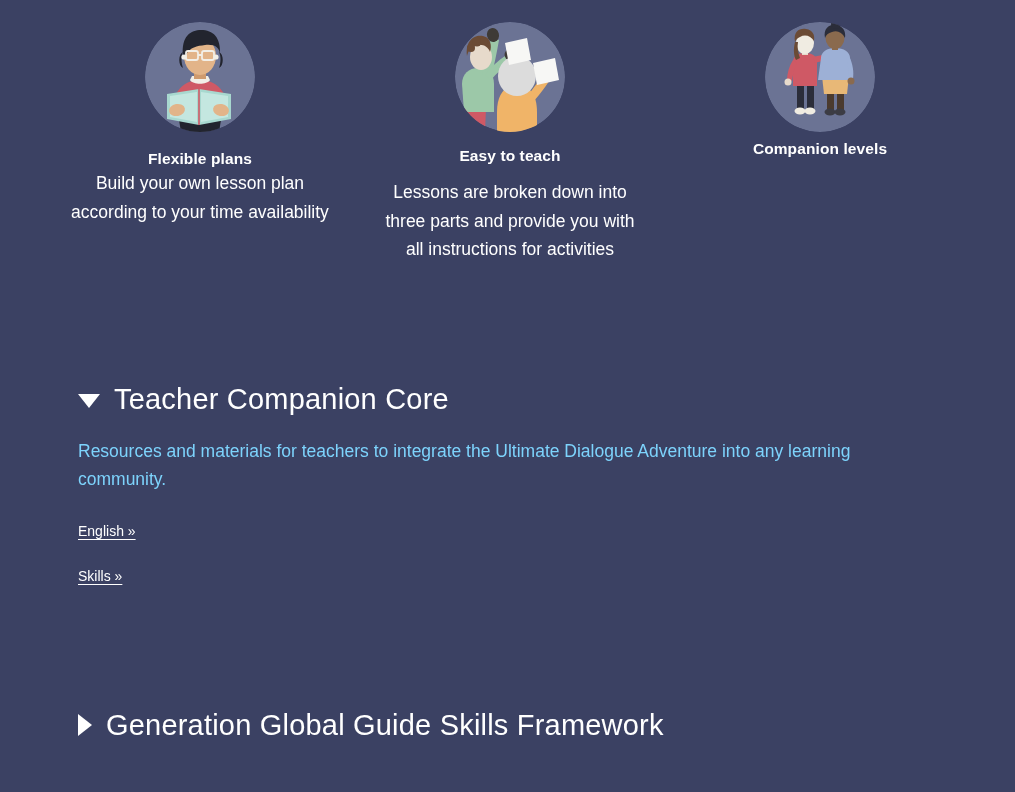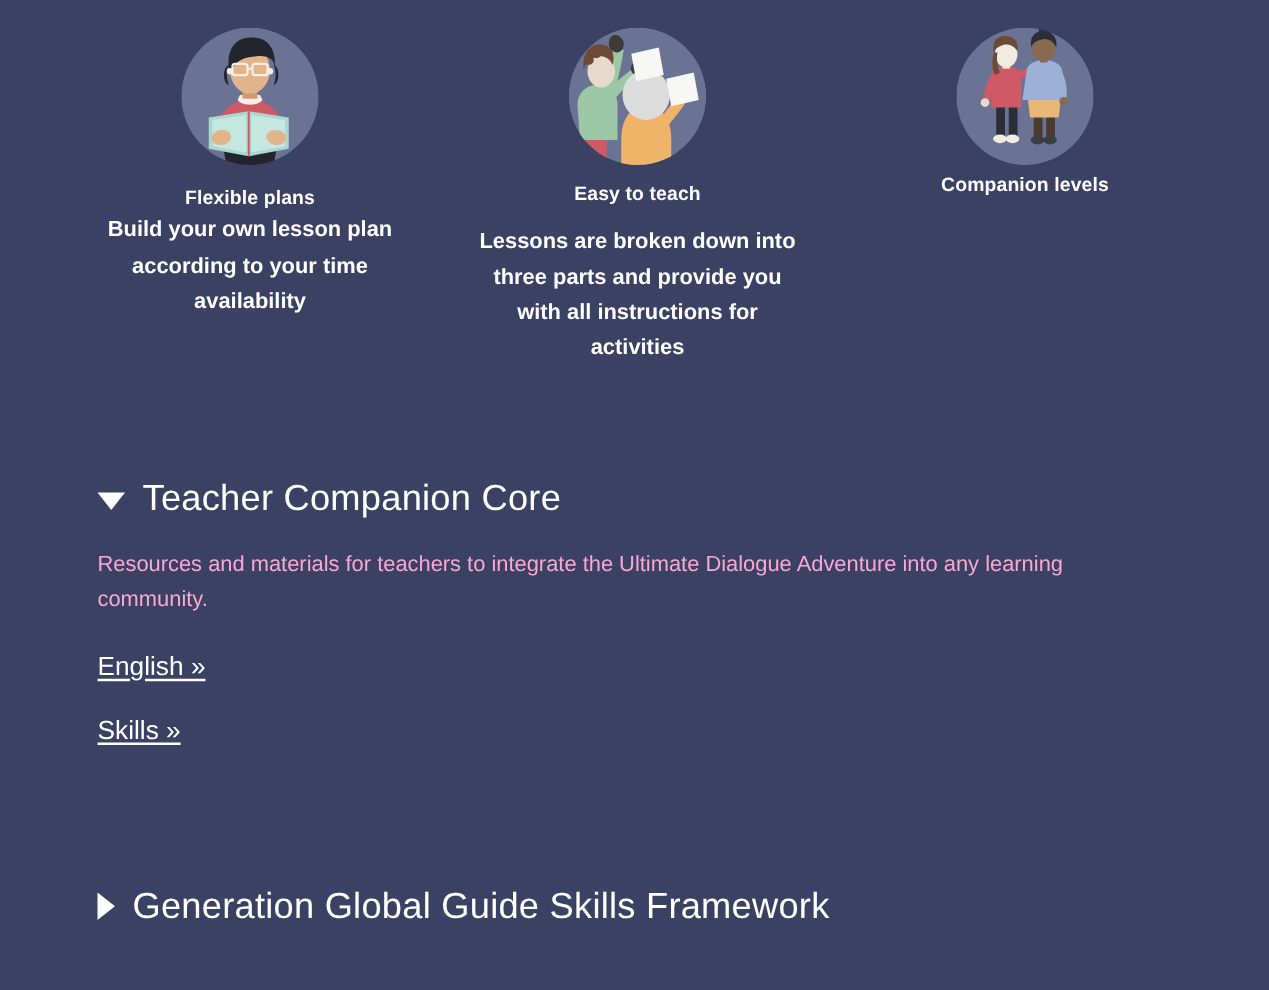--- a/index.html
+++ b/index.html
@@ -56,21 +56,21 @@
     font-weight: bold;
     letter-spacing: 0.1px;
     color: #ffffff;
     line-height: 1.25;
   }
 
   .feature-desc {
     font-size: 17.5px;
     line-height: 1.62;
     color: #ffffff;
-    font-weight: 700;
+    font-weight: 400;
   }
 
   
   .feature.col-1 .feature-icon { margin-bottom: 17px; }
   .feature.col-1 .feature-title { margin-bottom: 1px; }
 
   .feature.col-2 .feature-icon { margin-bottom: 14px; }
   .feature.col-2 .feature-title { margin-bottom: 13px; }
 
   .feature.col-3 .feature-icon { margin-bottom: 7px; }
@@ -125,34 +125,34 @@
   }
 
   .acc-body {
     margin-top: 20px;
   }
 
   .acc-desc {
     font-size: 17.5px;
     line-height: 1.64;
     font-weight: 300;
-    color: #f9a8d4;
+    color: #7dd3fc;
     width: 800px;
   }
 
   .link-list {
     list-style: none;
     margin-top: 28px;
   }
 
   .link-list li { margin-bottom: 27px; }
   .link-list li:last-child { margin-bottom: 0; }
 
   .doc-link {
-    font-size: 21px;
+    font-size: 14px;
     font-weight: 300;
     color: #ffffff;
     text-decoration: underline;
     text-underline-offset: 3px;
     cursor: pointer;
   }
 
   .acc-section-2 {
     position: absolute;
     left: 78px;

